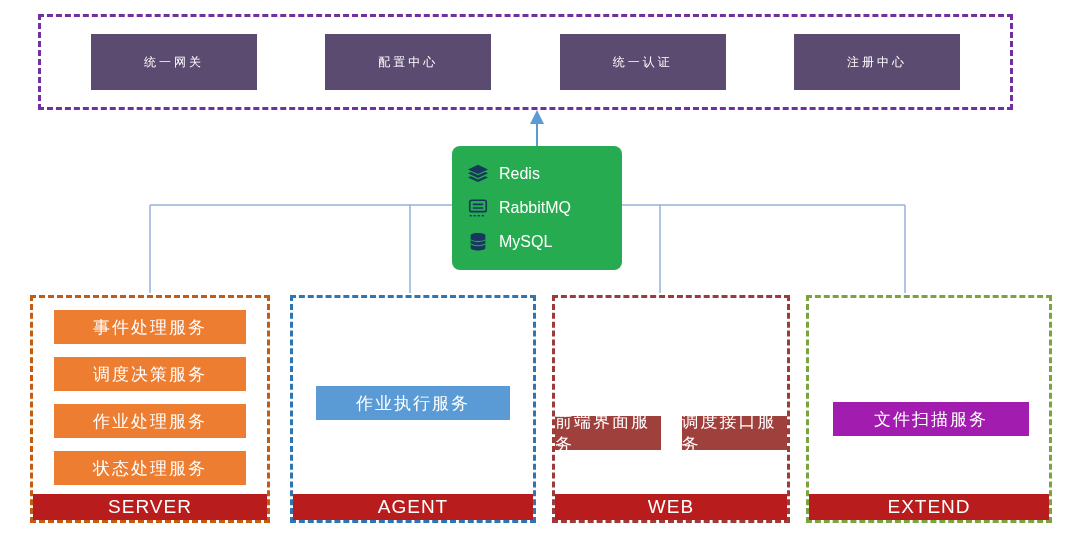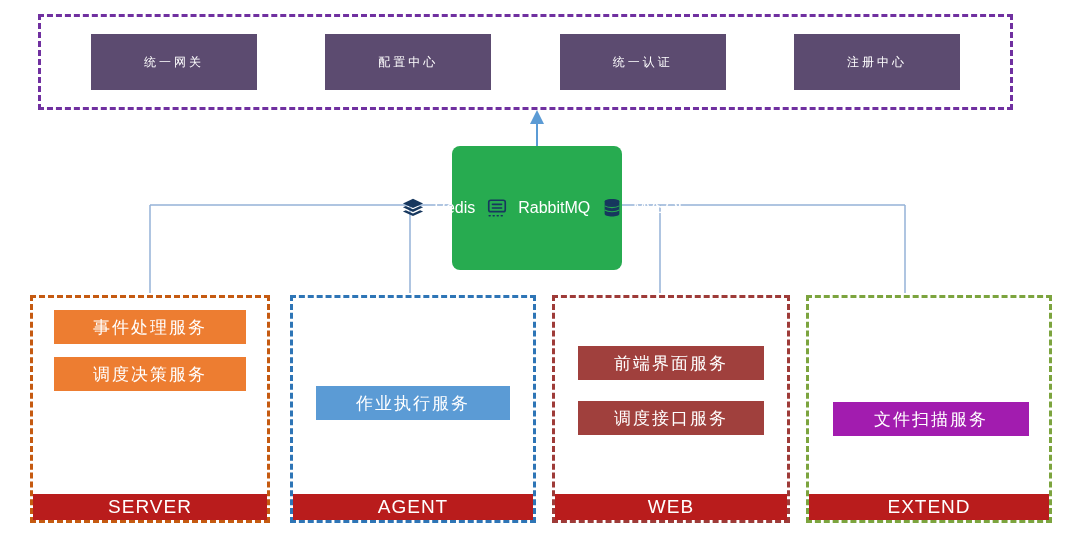--- a/index.html
+++ b/index.html
@@ -23,21 +23,21 @@
     display: flex; align-items: center; justify-content: center;
   }
 
   
   .connectors { position: absolute; left: 0; top: 0; width: 1080px; height: 545px; pointer-events: none; }
 
   
   .middleware {
     position: absolute; left: 452px; top: 146px; width: 170px; height: 124px;
     background: #27AB50; border-radius: 8px;
-    display: flex; flex-direction: row; justify-content: center; gap: 10px;
+    display: flex; flex-direction: column; justify-content: center; gap: 10px;
     padding-left: 14px;
   }
   .mw-row { display: flex; align-items: center; gap: 9px; color: #fff; font-size: 16px; }
   .mw-icon { width: 24px; height: 24px; display: flex; align-items: center; justify-content: center; flex: 0 0 auto; }
 
   
   .group { position: absolute; top: 295px; height: 228px; border-style: dashed; border-width: 3px; }
   .bar {
     position: absolute; left: 0; right: 0; bottom: 0; height: 26px;
     background: #b91c1c; color: #fff; font-size: 19px; letter-spacing: 1px;
@@ -48,21 +48,21 @@
     display: flex; align-items: center; justify-content: center;
   }
   .server { left: 30px; width: 240px; border-color: #C55A11;
             display: flex; flex-direction: column; align-items: center; padding-top: 12px; gap: 13px; }
   .server .svc { width: 192px; background: #ED7D31; }
 
   .agent { left: 290px; width: 246px; border-color: #2E75B6; }
   .agent .svc { position: absolute; left: 23px; top: 88px; width: 194px; background: #5B9BD5; }
 
   .web { left: 552px; width: 238px; border-color: #9E3B38;
-         display: flex; flex-direction: column; align-items: center; padding-top: 48px; gap: 21px; }
+         display: flex; flex-direction: row; align-items: center; padding-top: 48px; gap: 21px; }
   .web .svc { width: 186px; background: #A0403D; }
 
   .extend { left: 806px; width: 246px; border-color: #7CA43E; }
   .extend .svc { position: absolute; left: 24px; top: 104px; width: 196px; background: #a21caf; }
 </style>
 </head>
 <body>
 
 <div class="canvas">
 
@@ -112,20 +112,22 @@
           <ellipse cx="12" cy="5" rx="8" ry="2.6" fill="#17375E"></ellipse>
         </svg>
       </span>
       <span>MySQL</span>
     </div>
   </div>
 
   <div class="group server">
     <div class="svc">事件处理服务</div>
     <div class="svc">调度决策服务</div>
+    <div class="svc">作业处理服务</div>
+    <div class="svc">状态处理服务</div>
     <div class="bar">SERVER</div>
   </div>
 
   <div class="group agent">
     <div class="svc">作业执行服务</div>
     <div class="bar">AGENT</div>
   </div>
 
   <div class="group web">
     <div class="svc">前端界面服务</div>

